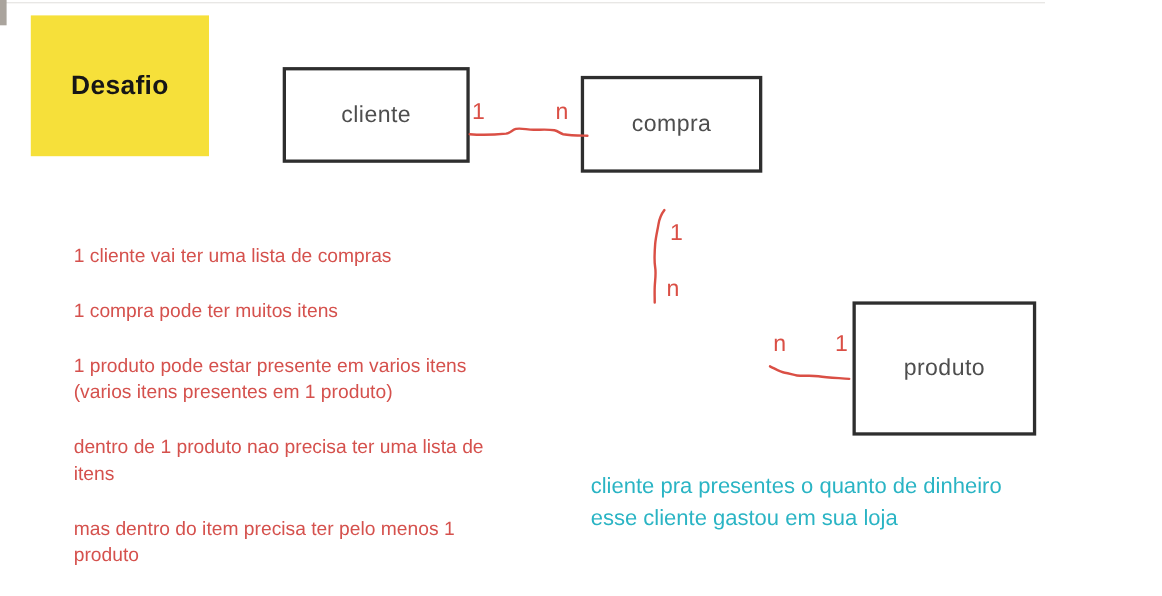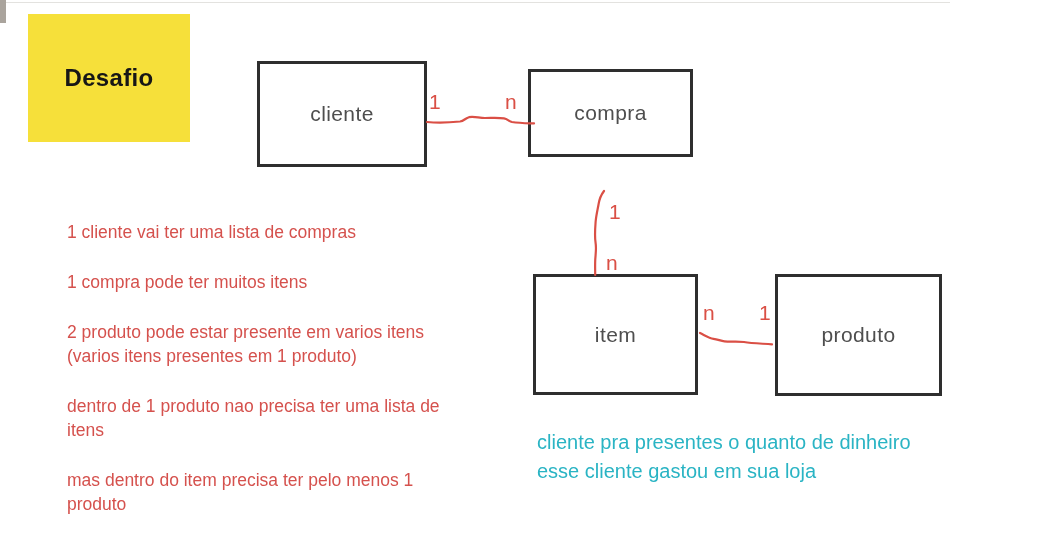--- a/index.html
+++ b/index.html
@@ -37,28 +37,25 @@
 
 <div class="canvas">
 
   <div class="top-divider"></div>
   <div class="corner-bar"></div>
 
   <div class="sticky">
     <span class="label">Desafio</span>
   </div>
 
-  <div class="entity" style="left:257px;top:61px;width:170px;height:106px;">
+  <div class="entity" style="left:257px;top:61px;width:170px;height:87px;">
     <span class="label">cliente</span>
   </div>
   <div class="entity" style="left:528px;top:69px;width:165px;height:88px;">
     <span class="label">compra</span>
-  </div>
-  <div class="entity" style="left:533px;top:274px;width:165px;height:121px;">
-    <span class="label">item</span>
   </div>
   <div class="entity" style="left:775px;top:274px;width:167px;height:122px;">
     <span class="label">produto</span>
   </div>
 
   <svg class="lines" width="1056" height="542" viewBox="0 0 1056 542">
     <path d="M427,122 C438,123 450,122.5 460,121.5 C464,121 465.5,118 469,117.2 C474,116.2 479,118 485,118 C492,118 498,117.4 504,118.4 C507.6,119 509,121.4 512,122 C519,123.2 526,123.2 534,123.4"></path>
     <path d="M604,191 C601,195 599.4,199 598.6,204 C597.8,209 596.2,215 595.6,222 C595,230 594.6,237 595.6,243 C596.6,249 595.4,255 595.2,261 C595,266 595.2,270 595.2,275"></path>
     <path d="M700,333 C706,336 709.5,338.3 713.5,338.8 C718,339.4 720.5,340.8 724.5,341.3 C731,342 738,341 744,342 C752,343.4 762,343.6 772,344.4"></path>
   </svg>
@@ -71,21 +68,21 @@
   <span class="card" style="left:759px;top:302px;">1</span>
 
   <div class="red-notes">
     <div class="para">
       <div>1 cliente vai ter uma lista de compras</div>
     </div>
     <div class="para">
       <div>1 compra pode ter muitos itens</div>
     </div>
     <div class="para">
-      <div>2 produto pode estar presente em varios itens</div>
+      <div>1 produto pode estar presente em varios itens</div>
       <div>(varios itens presentes em 1 produto)</div>
     </div>
     <div class="para">
       <div>dentro de 1 produto nao precisa ter uma lista de</div>
       <div>itens</div>
     </div>
     <div class="para">
       <div>mas dentro do item precisa ter pelo menos 1</div>
       <div>produto</div>
     </div>

